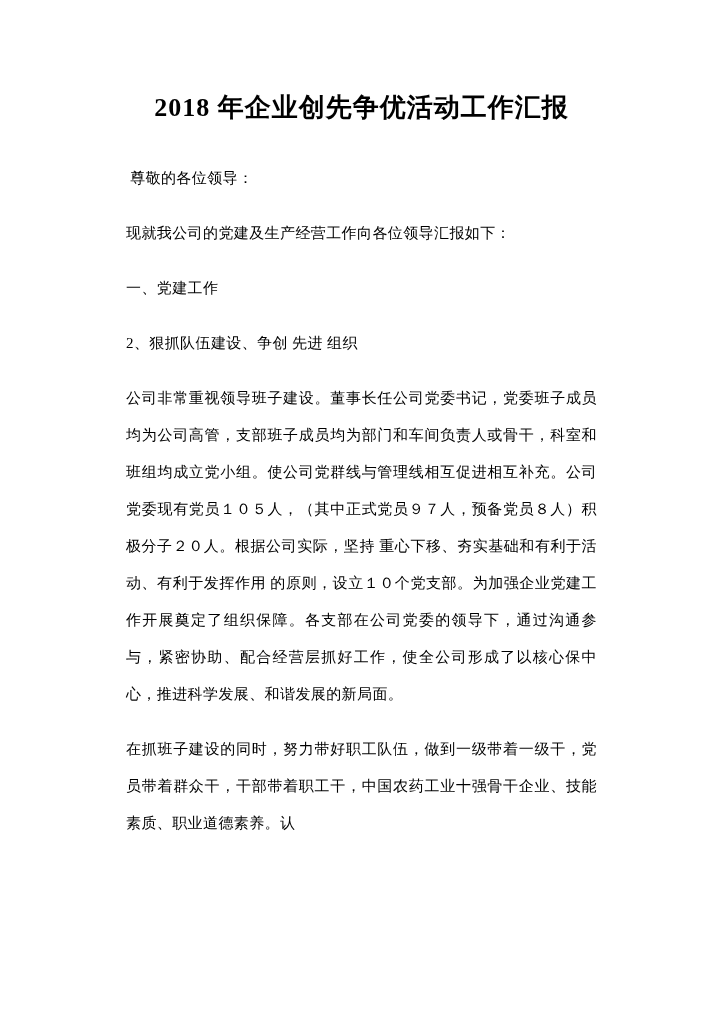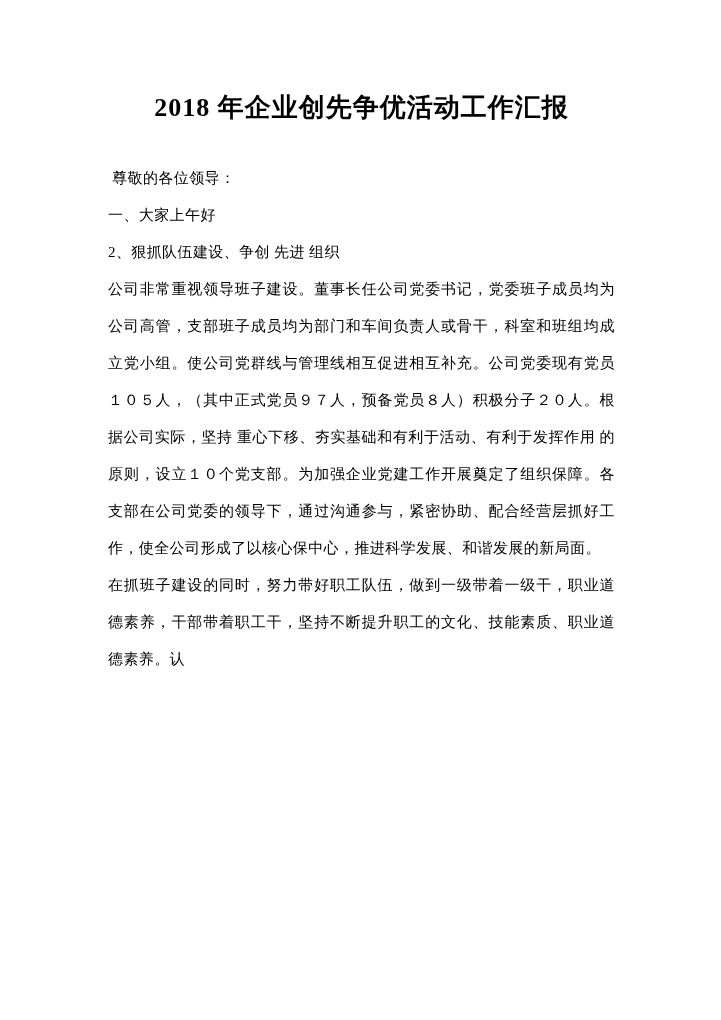--- a/index.html
+++ b/index.html
@@ -30,36 +30,37 @@
     letter-spacing: 1px;
     margin: 0 0 32px 0;
     white-space: nowrap;
   }
   .para {
     font-size: 15px;
     line-height: 37px;
     text-align: justify;
     text-align-last: left;
     letter-spacing: 0.4px;
-    margin: 0;
+    margin: 18px;
     word-break: break-all;
   }
 </style>
 </head>
 <body>
 
 <div class="page">
   <div class="content">
     <h1 class="doc-title">2018 年企业创先争优活动工作汇报</h1>
 
     <p class="para">&nbsp;尊敬的各位领导：</p>
 
 
+    <p class="para">现就我公司的党建及生产经营工作向各位领导汇报如下：</p>
 
-    <p class="para">一、大家上午好</p>
+    <p class="para">一、党建工作</p>
 
     <p class="para">2、狠抓队伍建设、争创 先进 组织</p>
 
     <p class="para">公司非常重视领导班子建设。董事长任公司党委书记，党委班子成员均为公司高管，支部班子成员均为部门和车间负责人或骨干，科室和班组均成立党小组。使公司党群线与管理线相互促进相互补充。公司党委现有党员１０５人，（其中正式党员９７人，预备党员８人）积极分子２０人。根据公司实际，坚持 重心下移、夯实基础和有利于活动、有利于发挥作用 的原则，设立１０个党支部。为加强企业党建工作开展奠定了组织保障。各支部在公司党委的领导下，通过沟通参与，紧密协助、配合经营层抓好工作，使全公司形成了以核心保中心，推进科学发展、和谐发展的新局面。</p>
 
-    <p class="para">在抓班子建设的同时，努力带好职工队伍，做到一级带着一级干，职业道德素养，干部带着职工干，坚持不断提升职工的文化、技能素质、职业道德素养。认</p>
+    <p class="para">在抓班子建设的同时，努力带好职工队伍，做到一级带着一级干，党员带着群众干，干部带着职工干，中国农药工业十强骨干企业、技能素质、职业道德素养。认</p>
   </div>
 </div>
 
 </body></html>

